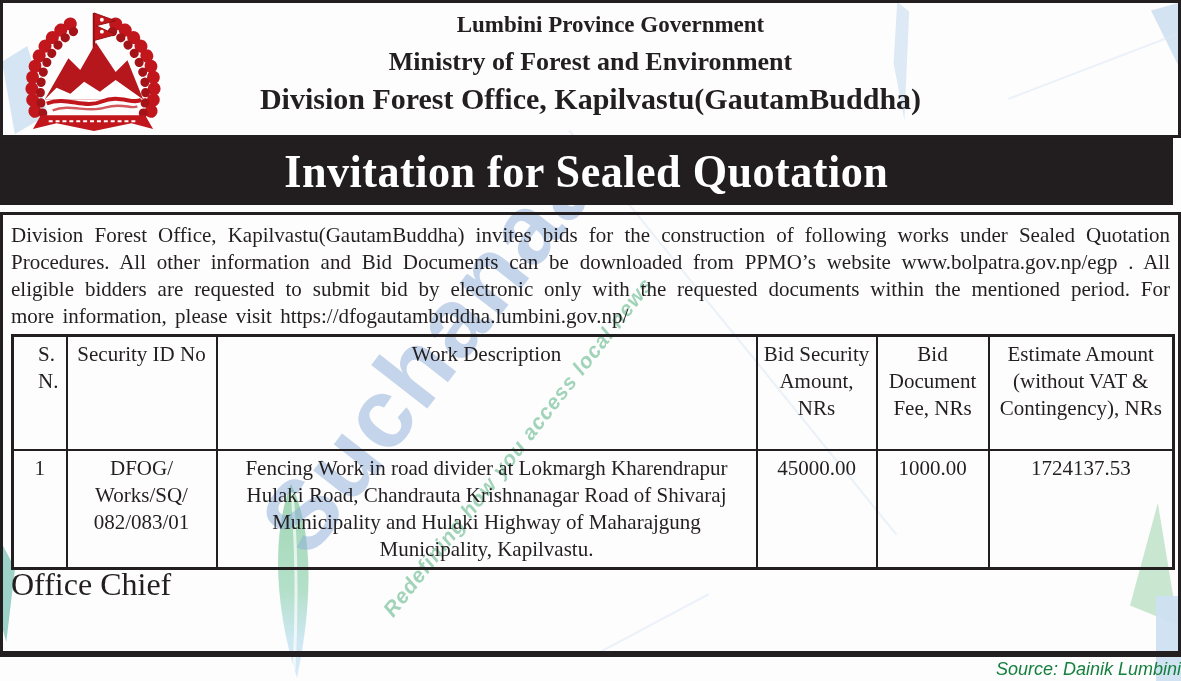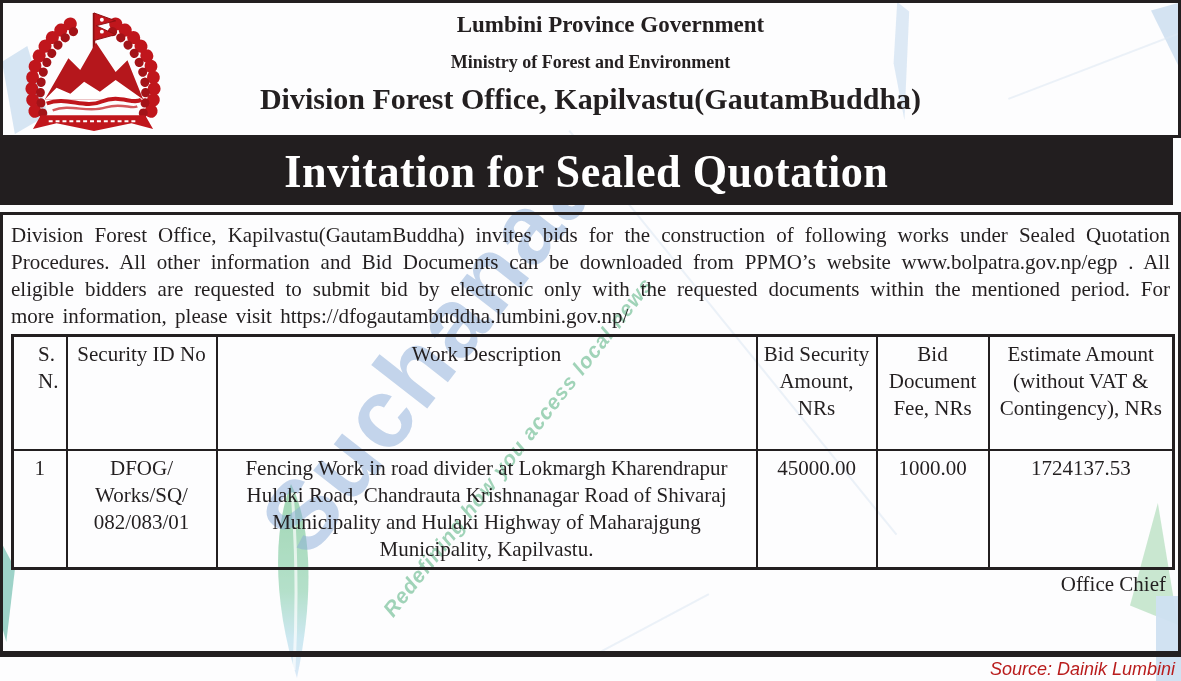--- a/index.html
+++ b/index.html
@@ -31,40 +31,40 @@
   .wm-tag{position:absolute;left:398px;top:596px;height:26px;line-height:26px;white-space:nowrap;
            transform-origin:left bottom;transform:rotate(-52deg);
            font-family:"Liberation Sans", sans-serif;font-style:italic;font-weight:700;font-size:21px;
            letter-spacing:1px;color:rgba(104,186,140,.62);}
   
   .header-box{position:absolute;left:0;top:0;width:1181px;height:138px;box-sizing:border-box;
               border:3px solid #231f20;z-index:1;}
   .emblem{position:absolute;left:16px;top:6px;width:148px;height:126px;}
   .header-text{text-align:center;padding-top:7px;}
   .h-line1{font-size:23px;font-weight:700;line-height:30px;margin-left:40px;}
-  .h-line2{font-size:18px;font-weight:700;line-height:30px;margin-top:7px;}
+  .h-line2{font-size:26px;font-weight:700;line-height:30px;margin-top:7px;}
   .h-line3{font-size:30px;font-weight:700;line-height:38px;margin-top:3px;}
   .banner{position:absolute;left:0;top:138px;width:1173px;height:67px;background:#221e1f;z-index:1;
           display:flex;align-items:center;justify-content:center;}
   .banner span{color:#ffffff;font-size:47px;font-weight:700;line-height:1;letter-spacing:.5px;
           transform:scaleX(.94);display:inline-block;}
   .body-box{position:absolute;left:0;top:212px;width:1181px;height:445px;box-sizing:border-box;
             border:3px solid #231f20;border-bottom-width:6px;z-index:1;padding:4px 8px 0;}
   .date-line{text-align:right;font-size:22px;line-height:26px;padding-right:2px;}
   .para{margin:3px 0 0;font-size:21px;line-height:27px;text-align:justify;word-spacing:3px;}
   .bid-table{width:1161px;table-layout:fixed;border-collapse:collapse;margin-top:4px;
              border:3px solid #231f20;}
   .bid-table th,.bid-table td{border:2px solid #231f20;vertical-align:top;text-align:center;
              font-size:21px;line-height:27px;font-weight:400;padding:4px 6px;background:transparent;}
   .bid-table thead tr{height:114px;}
   .bid-table tbody tr{height:113px;}
   .bid-table th.c-sn{padding:4px 24px;}
   .bid-table td.c-wd{padding:4px 26px;}
-  .sig{text-align:right;font-size:21px;line-height:27px;padding:1px 4px 0 0;}
-  .source{position:absolute;right:6px;top:659px;z-index:1;color:#b91c1c;
+  .sig{text-align:left;font-size:32px;line-height:27px;padding:1px 4px 0 0;}
+  .source{position:absolute;right:0;top:659px;z-index:1;color:#15803d;
           font-family:"Liberation Sans", sans-serif;font-style:italic;font-size:18px;}
 </style>
 </head>
 <body>
 
 <div class="page">
 
   <div class="decor">
     <div class="shape d-topleft"></div>
     <div class="shape d-header-sliver"></div>

